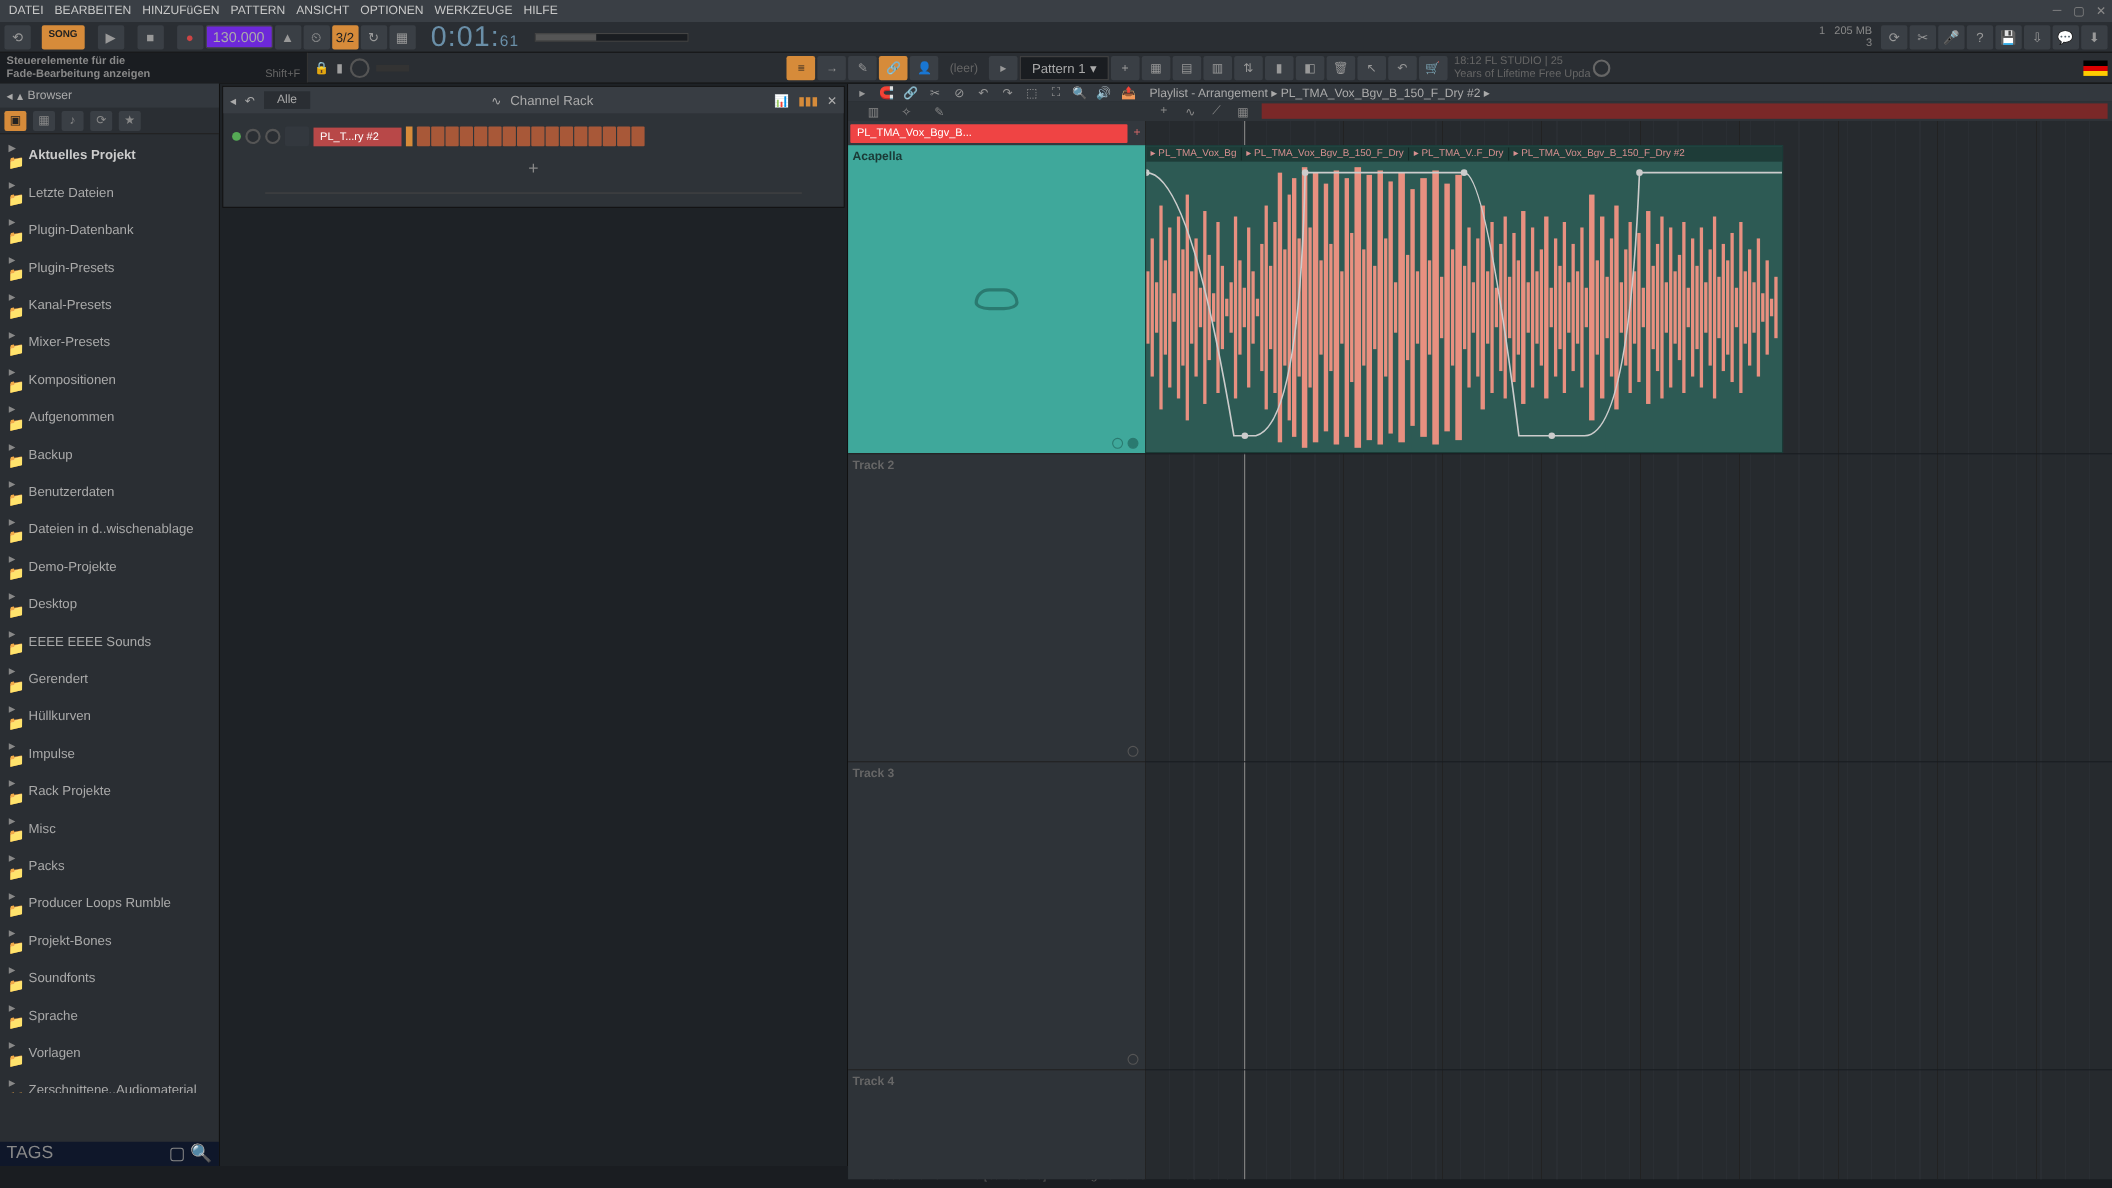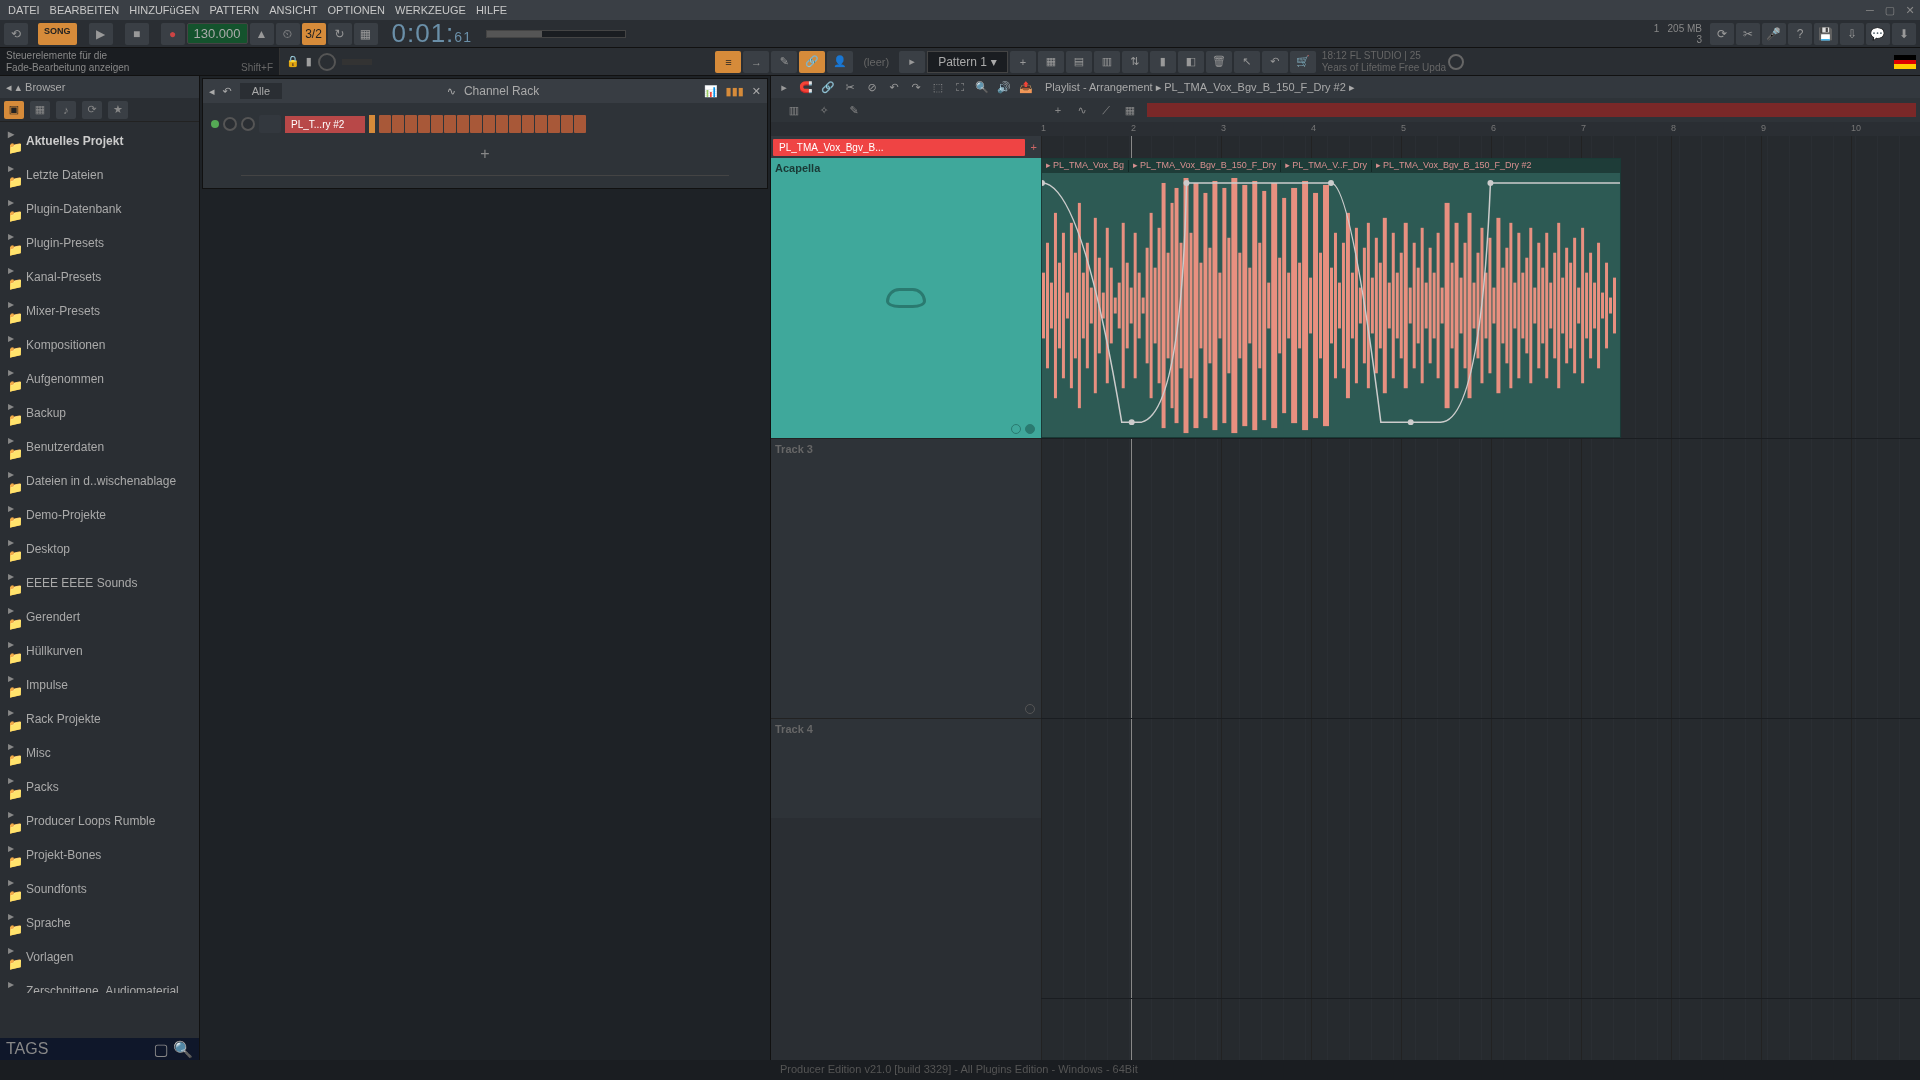--- a/index.html
+++ b/index.html
@@ -11,32 +11,32 @@
 .menu-item { color: #c8c8c8; font-size: 11px; padding: 2px 4px; cursor: pointer; }
 .window-controls { position: absolute; right: 0; display: flex; }
 .wctrl { width: 20px; height: 18px; display: flex; align-items: center; justify-content: center; color: #888; cursor: pointer; }
 
 
 .toolbar { height: 28px; background: #2a2e33; display: flex; align-items: center; padding: 0 4px; gap: 2px; border-bottom: 1px solid #111; }
 .tb-btn { width: 24px; height: 22px; background: #3a3f45; border-radius: 2px; display: flex; align-items: center; justify-content: center; color: #999; cursor: pointer; font-size: 12px; }
 .tb-btn.active { background: #d68b3a; color: #222; }
 .transport { display: flex; gap: 12px; margin-left: 8px; }
 .song-btn { background: #d68b3a; color: #222; font-size: 9px; font-weight: bold; padding: 3px 6px; border-radius: 2px; }
-.tempo { background: #14532d; color: #aaa; padding: 2px 6px; font-size: 13px; border: 1px solid #444; border-radius: 2px; }
+.tempo { background: #6d28d9; color: #aaa; padding: 2px 6px; font-size: 13px; border: 1px solid #444; border-radius: 2px; }
 .time-display { color: #6a8fa8; font-size: 26px; font-family: 'Courier New', monospace; margin: 0 12px; letter-spacing: 1px; }
 .time-sub { font-size: 14px; }
 .progress-bar { width: 140px; height: 8px; background: #1a1d21; border: 1px solid #444; }
 .progress-fill { width: 40%; height: 100%; background: #555; }
 .cpu-mem { color: #888; font-size: 10px; text-align: right; line-height: 1.1; margin: 0 6px; }
 .spacer { flex: 1; }
 
 
 .hint-row { height: 28px; background: #2a2e33; display: flex; align-items: center; border-bottom: 1px solid #111; }
 .hint-area { width: 280px; height: 100%; background: #1a1d21; padding: 2px 6px; display: flex; flex-direction: column; justify-content: center; border-right: 1px solid #333; }
-.hint-line { color: #888; font-size: 10px; line-height: 1.2; }
+.hint-line { color: #888; font-size: 10px; line-height: 1.2; font-weight: bold; }
 .hint-extras { display: flex; align-items: center; gap: 6px; padding: 0 6px; }
 .shortcut { color: #666; font-size: 10px; }
 .hint-spacer { flex: 1; }
 .toolbar2 { display: flex; gap: 2px; padding: 0 4px; align-items: center; }
 .tb2-btn { width: 26px; height: 22px; background: #3a3f45; border-radius: 2px; display: flex; align-items: center; justify-content: center; color: #999; cursor: pointer; }
 .tb2-btn.orange { background: #d68b3a; color: #222; }
 .pattern-sel { background: #1a1d21; color: #aaa; padding: 3px 10px; font-size: 12px; border: 1px solid #444; display: flex; gap: 4px; }
 .leer { color: #666; font-size: 11px; }
 .info-text { color: #666; font-size: 10px; line-height: 1.2; margin-left: 4px; }
 .flag { width: 22px; height: 14px; background: linear-gradient(to bottom, #000 33%, #d00 33%, #d00 66%, #fc0 66%); margin-left: 6px; }
@@ -439,20 +439,26 @@
           <div class="picker-item">PL_TMA_Vox_Bgv_B...</div>
           <span style="color:#c66;padding:0 4px">+</span>
         </div>
         <div class="track-hdr">
           <span class="track-name">Acapella</span>
           <div class="lips-icon"></div>
           <div class="track-ctrls">
             <div class="tctrl"></div>
             <div class="tctrl" style="background:#2a7a70"></div>
           </div>
+        </div>
+        <div class="track-hdr-empty">
+          <span class="track-name">Track 2</span>
+          <div class="track-ctrls">
+              <div class="tctrl" style="border-color:#555"></div>
+            </div>
         </div>
         <div class="track-hdr-empty">
           <span class="track-name">Track 3</span>
           <div class="track-ctrls">
               <div class="tctrl" style="border-color:#555"></div>
             </div>
         </div>
         <div class="track-hdr-empty" style="height:100px">
           <span class="track-name">Track 4</span>
         </div>

